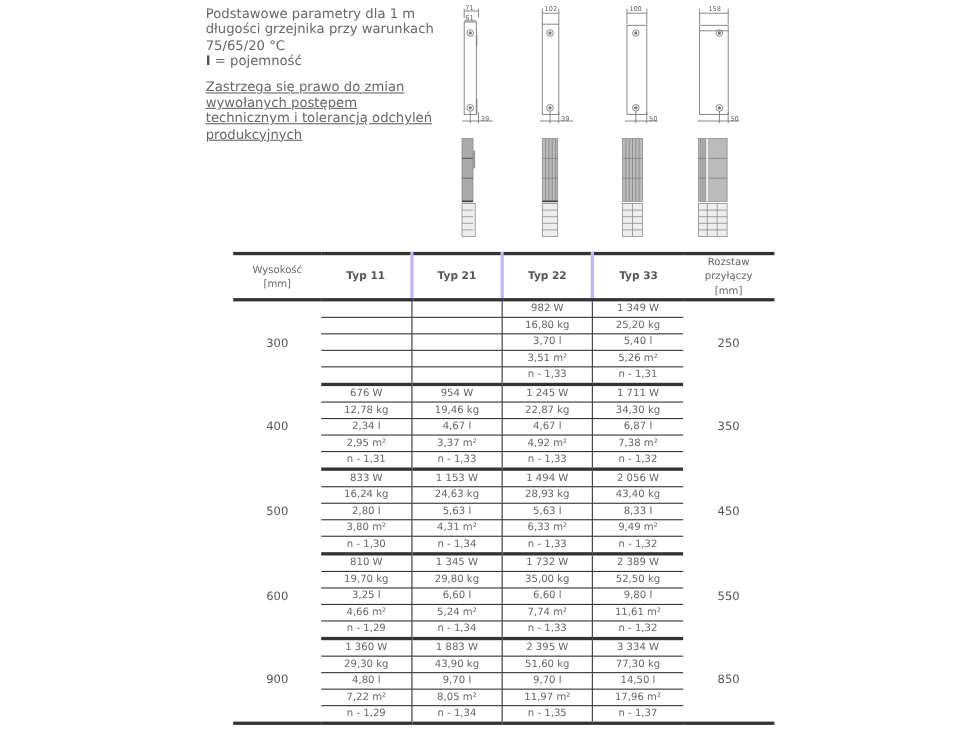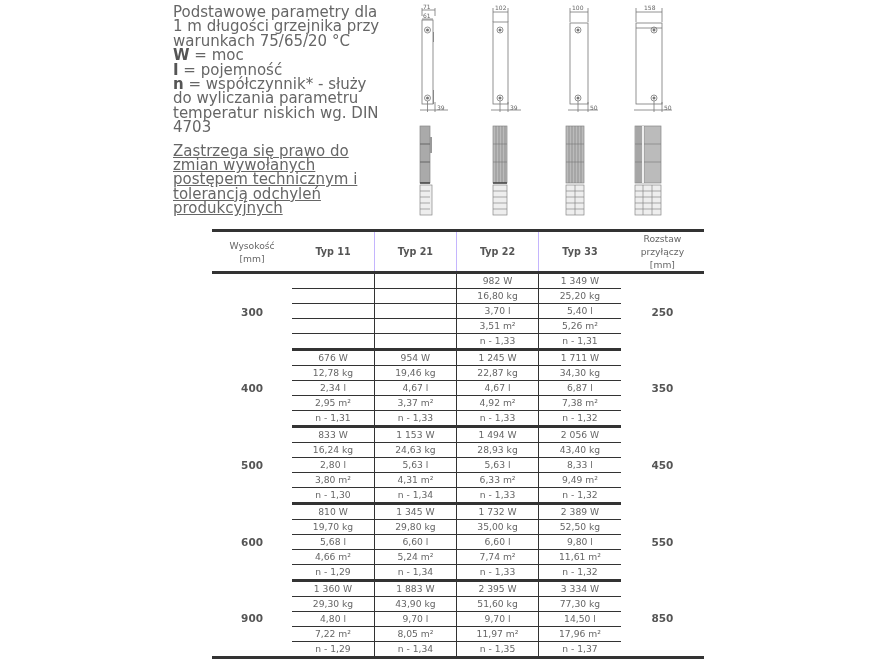--- a/index.html
+++ b/index.html
@@ -1,50 +1,48 @@
 <!DOCTYPE html>
 <html><head>
 <meta charset="utf-8">
 <style>
   html, body { margin:0; padding:0; background:#ffffff; }
   body { width:885px; height:664px; position:relative; overflow:hidden;
          font-family:"DejaVu Sans", sans-serif; color:#666; }
-  .intro { position:absolute; left:173px; top:5px; width:210px;
-           font-size:15px; line-height:14.4px; color:#666; }
+  .intro { position:absolute; left:187px; top:5px; width:210px;
+           font-size:12px; line-height:14.4px; color:#666; }
   .intro p { margin:0; }
   .intro b { color:#555; }
   .intro .note { margin-top:9px;text-decoration:underline; }
 
   .drawing { position:absolute; }
   .drawing svg { display:block; }
 
   table.spec { position:absolute; left:212px; top:229px; width:492px;
                border-collapse:collapse; table-layout:fixed;
                font-size:9.2px; color:#666; }
   table.spec col.c-h { width:80px; }
   table.spec col.c-t { width:82px; }
   table.spec col.c-r { width:83px; }
   table.spec thead th { border-top:3px solid #333; border-bottom:3px solid #333;
                height:28px; padding:0; font-weight:normal; line-height:13px; }
   table.spec thead th.typ { font-weight:bold; color:#555; font-size:9.6px; }
-  table.spec thead th.sep { border-right:1px solid #c4b5fd; }
+  table.spec thead th.sep { border-right:3px solid #c4b5fd; }
   table.spec td { height:14px; padding:0; text-align:center; line-height:14px; white-space:nowrap; }
   table.spec td.val { border-bottom:1px solid #333; }
   table.spec td.val.br { border-right:1px solid #333; }
   table.spec tr.last td.val { border-bottom:3px solid #333;text-align:center; }
-  table.spec td.big { font-weight:bold; font-size:10.5px; color:#555; vertical-align:middle; }
+  table.spec td.big { font-weight:normal; font-size:10.5px; color:#555; vertical-align:middle; }
 </style>
 </head>
 <body>
 
 <div class="intro">
   <p>Podstawowe parametry dla 1 m długości grzejnika przy warunkach 75/65/20 °C</p>
-  <p><b>W</b><span> = moc</span></p>
   <p><b>I</b><span> = pojemność</span></p>
-  <p><b>n</b><span> = współczynnik* - służy do wyliczania parametru temperatur niskich wg. DIN 4703</span></p>
   <p class="note">Zastrzega się prawo do zmian wywołanych postępem technicznym i tolerancją odchyleń produkcyjnych</p>
 </div>
 
 <div class="drawing" style="left:412px;top:2px;">
   <svg width="40" height="112" viewBox="0 0 40 112">
     <g stroke="#777" fill="none" stroke-width="0.8">
       <line x1="10" y1="6" x2="10" y2="14"></line>
         <line x1="23" y1="6" x2="23" y2="14"></line>
       <line x1="10" y1="8" x2="23" y2="8"></line>
       <line x1="10" y1="17" x2="21" y2="17"></line>
@@ -336,21 +334,21 @@
         <td class="val">2 389 W</td>
         <td rowspan="5" class="big">550</td>
       </tr>
       <tr>
         <td class="val br">19,70 kg</td>
         <td class="val br">29,80 kg</td>
         <td class="val br">35,00 kg</td>
         <td class="val">52,50 kg</td>
       </tr>
       <tr>
-        <td class="val br">5,68 l</td>
+        <td class="val br">3,25 l</td>
         <td class="val br">6,60 l</td>
         <td class="val br">6,60 l</td>
         <td class="val">9,80 l</td>
       </tr>
       <tr>
         <td class="val br">4,66 m²</td>
         <td class="val br">5,24 m²</td>
         <td class="val br">7,74 m²</td>
         <td class="val">11,61 m²</td>
       </tr>

